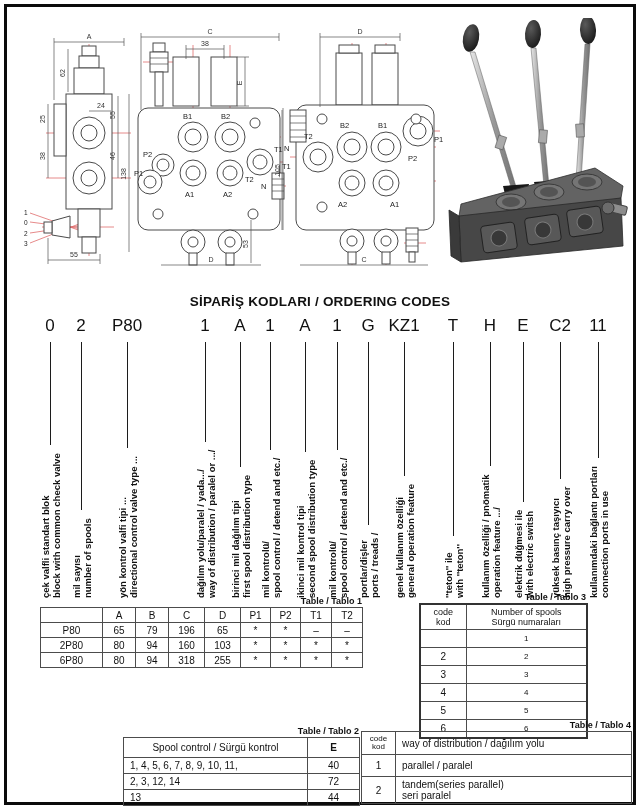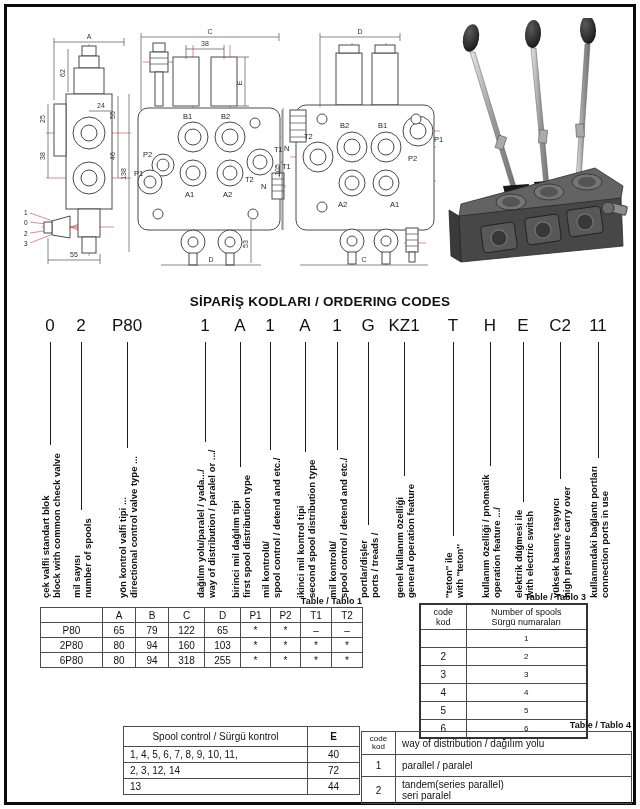--- a/index.html
+++ b/index.html
@@ -470,21 +470,21 @@
             <th>D</th>
             <th>P1</th>
             <th>P2</th>
             <th>T1</th>
             <th>T2</th>
       </tr>
       <tr>
             <td>P80</td>
             <td>65</td>
             <td>79</td>
-            <td>122</td>
+            <td>196</td>
             <td>65</td>
             <td>*</td>
             <td>*</td>
             <td>–</td>
             <td>–</td>
           </tr>
       <tr>
             <td>2P80</td>
             <td>80</td>
             <td>94</td>
@@ -550,20 +550,21 @@
           </tr>
       <tr>
             <td>6</td>
             <td class="small">6</td>
           </tr>
     </tbody>
       </table>
   </div>
 
   <div class="tblock t2" style="left:123px; top:726px; width:236px;">
+    <div class="tcap">Table / Tablo 2</div>
     <table>
       <colgroup>
           <col style="width:184px">
           <col style="width:52px">
         </colgroup>
       <tbody>
           <tr>
         <th>Spool control / Sürgü kontrol</th>
         <th style="font-weight:bold">E</th>
       </tr>

